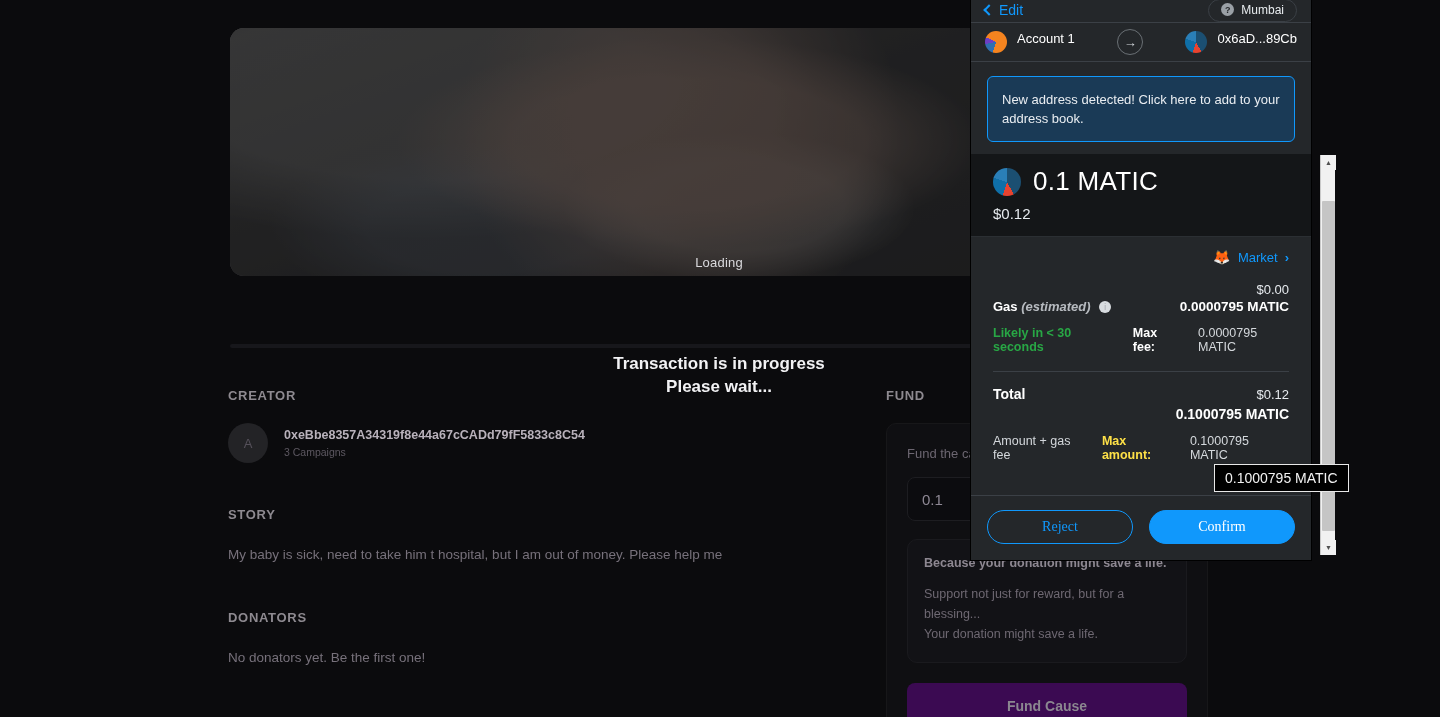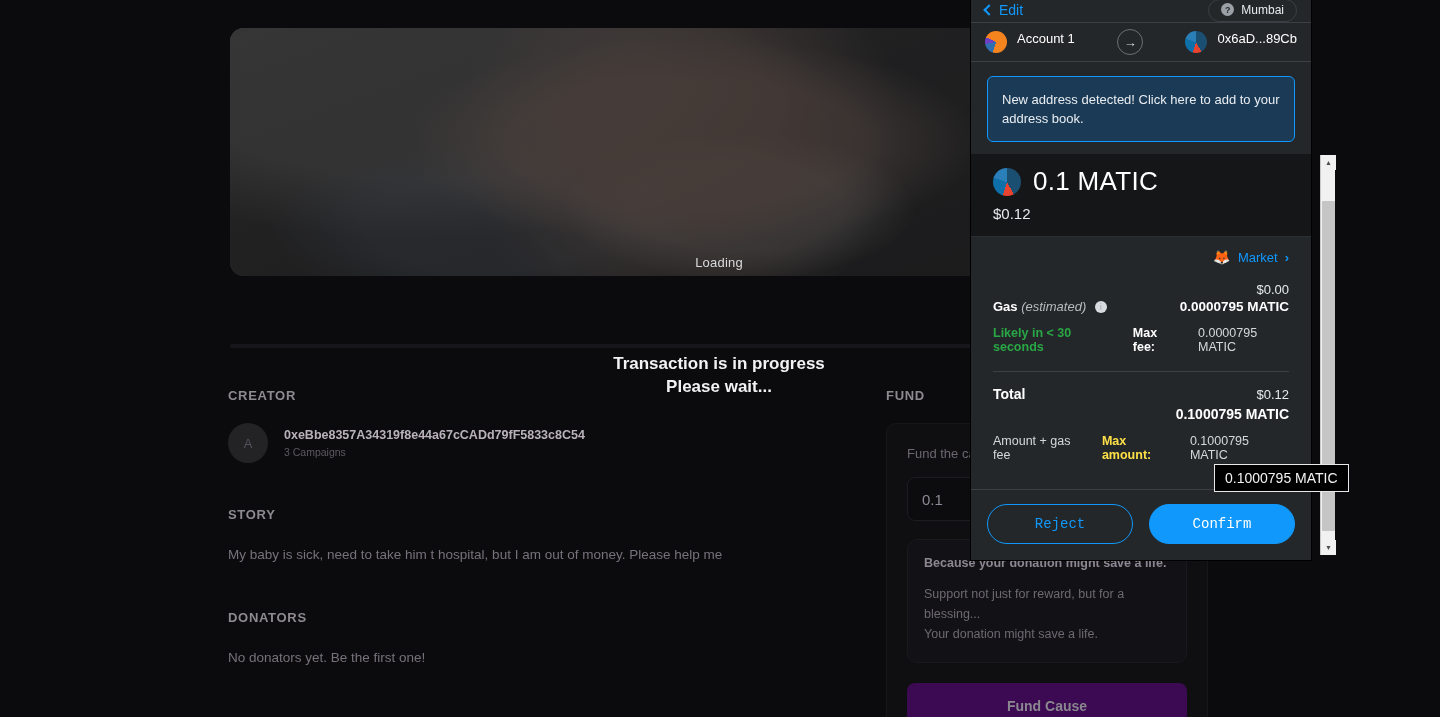--- a/index.html
+++ b/index.html
@@ -161,21 +161,21 @@
   .gas-sec { padding: 12px 22px 0; }
   .market-row { display: flex; justify-content: flex-end; align-items: center; gap: 7px; }
   .fox { font-size: 14px; }
   .market-link { color: #1098fc; font-size: 13px; cursor: pointer; }
   .market-caret { color: #1098fc; font-weight: bold; font-size: 13px; }
   .gas-grid { margin-top: 17px; }
   .row-right { text-align: right; color: #e6eaee; font-size: 13px; }
   .gas-line { display: flex; justify-content: space-between; align-items: baseline; margin-top: 2px; }
   .gas-label { font-size: 13px; }
   .gas-label b { color: #fff; }
-  .gas-label i { color: #b7bbc0; }
+  .gas-label i { color: #b7bbc0; font-weight: bold; }
   .info-i {
     display: inline-flex; align-items: center; justify-content: center;
     width: 12px; height: 12px; border-radius: 50%; background: #d8dce0; color: #24272a;
     font-size: 9px; font-style: normal; font-weight: bold; margin-left: 5px; vertical-align: 1px;
   }
   .gas-strong { font-weight: bold; color: #fff; font-size: 13.5px; }
   .gas-foot { display: flex; gap: 20px; margin-top: 12px; align-items: baseline; font-size: 12.5px; }
   .likely { color: #28a745; font-weight: bold; }
   .maxfee-label { color: #fff; font-weight: bold; }
   .maxfee-val { color: #d4d8dc; }
@@ -189,22 +189,22 @@
   .total-foot { display: flex; gap: 12px; margin-top: 12px; font-size: 12.5px; align-items: baseline; }
   .total-foot .lab { color: #d4d8dc; }
   .total-foot .b { color: #fde047; font-weight: bold; }
   .total-foot .v { color: #d4d8dc; }
 
   .mm-actions {
     flex: none; border-top: 1px solid #3b4046;
     padding: 14px 16px 16px; display: flex; gap: 16px; background: #24272a;
   }
   .btn {
-    flex: 1; height: 40px; border-radius: 20px; font-size: 14px;
-    font-family: Liberation Mono, monospace; cursor: pointer;
+    flex: 1; height: 34px; border-radius: 20px; font-size: 14px;
+    font-family: Liberation Serif, serif; cursor: pointer;
   }
   .btn-reject { background: transparent; border: 1px solid #1098fc; color: #1098fc; }
   .btn-confirm { background: #1098fc; border: 1px solid #1098fc; color: #fff; }
 
   
   .sb {
     position: absolute; right: -24px; top: 155px; width: 15px; height: 400px;
     background: #f1f1f1; border-left: 1px solid #c9c9c9;
   }
   .sb-btn {

